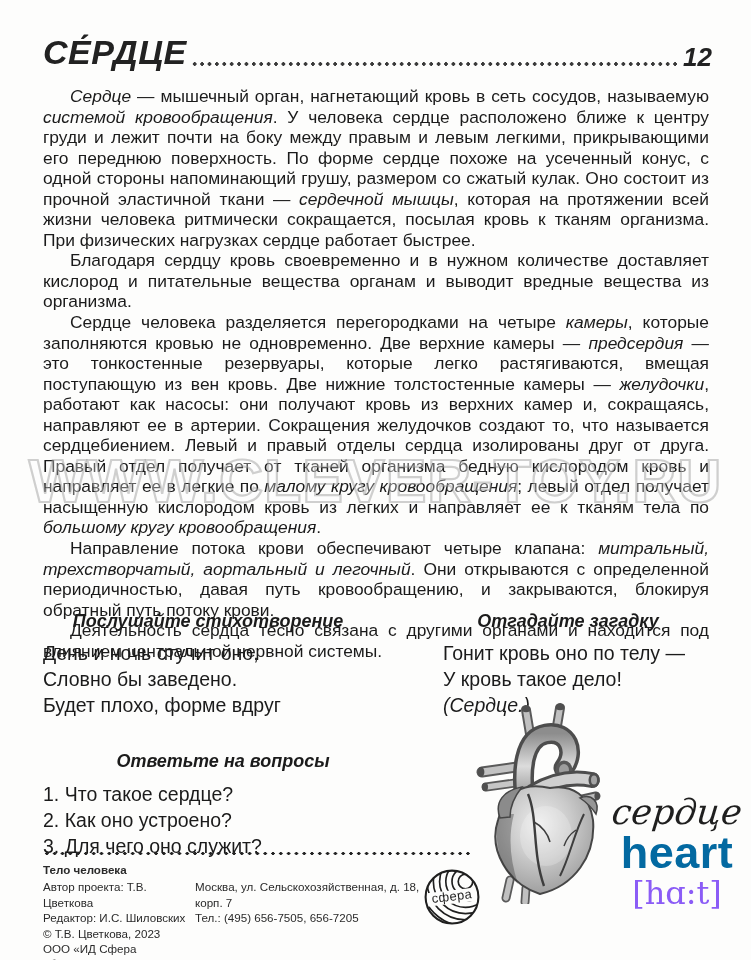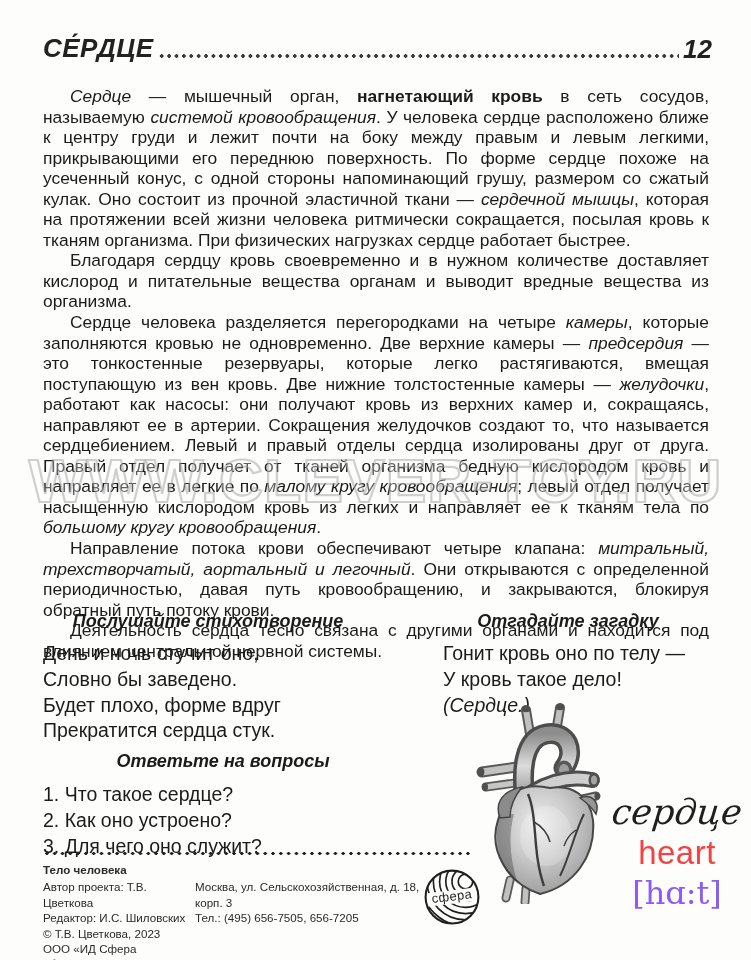--- a/index.html
+++ b/index.html
@@ -3,49 +3,49 @@
 <meta charset="utf-8">
 <style>
   html,body{margin:0;padding:0;background:#ffffff;}
   .page{
     position:relative;width:751px;height:960px;overflow:hidden;
     background:#fdfdfc;color:#1b1b1b;
     font-family:"Liberation Sans",sans-serif;
   }
   
   .hdr{position:absolute;top:33px;left:43px;width:669px;display:flex;align-items:flex-end;}
-  .hdr h1{margin:0;font-size:26px;font-style:italic;font-weight:bold;letter-spacing:.5px;color:#222;white-space:nowrap;}
+  .hdr h1{margin:0;font-size:34px;font-style:italic;font-weight:bold;letter-spacing:.5px;color:#222;white-space:nowrap;}
   .leader{flex:1;height:6px;margin:0 4px 5px 4px;
     background-image:radial-gradient(circle,#3a3a3a 1.7px,transparent 2px);
     background-size:7.4px 6px;background-position:left bottom;}
   .pagenum{font-size:26px;font-weight:bold;font-style:italic;color:#222;line-height:1;margin-bottom:2px;}
   
   .article{position:absolute;top:86px;left:43px;width:666px;}
   .article p{margin:0;font-size:17.4px;line-height:20.55px;text-align:justify;text-indent:27px;hyphens:auto;}
   .article .i{font-style:italic;}
-  .article .b{font-weight:bold;}
+  .article .b{font-weight:normal;}
   
   .watermark{position:absolute;top:446px;left:0;width:751px;text-align:center;white-space:nowrap;
     font-weight:bold;font-size:61px;letter-spacing:1px;
     color:rgba(255,255,255,.30);-webkit-text-stroke:2.2px rgba(150,150,150,.45);
     pointer-events:none;z-index:5;}
   
   .sec-h{margin:0 0 9px 0;font-size:18px;font-weight:bold;font-style:italic;text-align:center;}
   .poem{position:absolute;top:611px;left:43px;width:330px;}
   .line{font-size:19.5px;line-height:25.8px;}
   .riddle{position:absolute;top:611px;left:443px;width:250px;}
   .riddle .answer{font-size:19.5px;line-height:25.8px;font-style:italic;text-align:left;padding-right:4px;}
   .questions{position:absolute;top:751px;left:43px;width:360px;}
   .questions .line{line-height:26.2px;}
   
   .heart-fig{position:absolute;left:468px;top:698px;margin:0;width:152px;height:206px;}
   
   .vocab{position:absolute;left:610px;top:790px;width:134px;text-align:center;}
   .vocab .ru{font-family:"DejaVu Serif",serif;font-style:italic;font-size:35px;line-height:44px;transform:skewX(-6deg);color:#1f1f1f;}
-  .vocab .en{font-size:33px;font-weight:normal;line-height:38px;letter-spacing:.5px;color:#ef4444;}
+  .vocab .en{font-size:45px;font-weight:bold;line-height:38px;letter-spacing:.5px;color:#0369a1;}
   .vocab .tr{font-family:"DejaVu Serif",serif;font-size:32px;line-height:42px;color:#8b5cf6;}
   
   .sep{position:absolute;top:851px;left:43px;width:430px;height:5px;
     background-image:radial-gradient(circle,#232323 1.5px,transparent 1.8px);
     background-size:7.8px 5px;}
   .ftr{position:absolute;top:862px;left:43px;width:380px;font-size:11.6px;line-height:15.4px;color:#2a2a2a;}
   .ftr .series{font-weight:bold;margin-bottom:2px;}
   .fcols{display:flex;}
   .fcol1{width:152px;}
   .fcol2{flex:1;}
@@ -72,21 +72,20 @@
     </div>
 
   <div class="watermark">WWW.CLEVER-TOY.RU</div>
 
   <section class="poem">
     <h2 class="sec-h">Послушайте стихотворение</h2>
     <div>
         <div class="line">День и ночь стучит оно,</div>
         <div class="line">Словно бы заведено.</div>
         <div class="line">Будет плохо, форме вдруг</div>
-        <div class="line">Прекратится сердца стук.</div>
       </div>
   </section>
 
   <section class="riddle">
     <h2 class="sec-h">Отгадайте загадку</h2>
     <div>
         <div class="line">Гонит кровь оно по телу —</div>
         <div class="line">У кровь такое дело!</div>
       </div>
     <div class="answer">(Сердце.)</div>
@@ -180,21 +179,21 @@
   <div class="ftr">
     <div class="series">Тело человека</div>
     <div class="fcols">
       <div class="fcol1">
           <div class="fline">Автор проекта: Т.В. Цветкова</div>
           <div class="fline">Редактор: И.С. Шиловских</div>
           <div class="fline">© Т.В. Цветкова, 2023</div>
           <div class="fline">ООО «ИД Сфера образования»</div>
         </div>
       <div class="fcol2">
-          <div class="fline">Москва, ул. Сельскохозяйственная, д. 18, корп. 3</div>
+          <div class="fline">Москва, ул. Сельскохозяйственная, д. 18, корп. 7</div>
           <div class="fline">Тел.: (495) 656-7505, 656-7205</div>
         </div>
     </div>
   </div>
 
   <svg class="logo" viewBox="0 0 56 56" xmlns="http://www.w3.org/2000/svg">
     <defs>
       <clipPath id="lc">
           <circle cx="28" cy="28" r="25.5"></circle>
         </clipPath>

